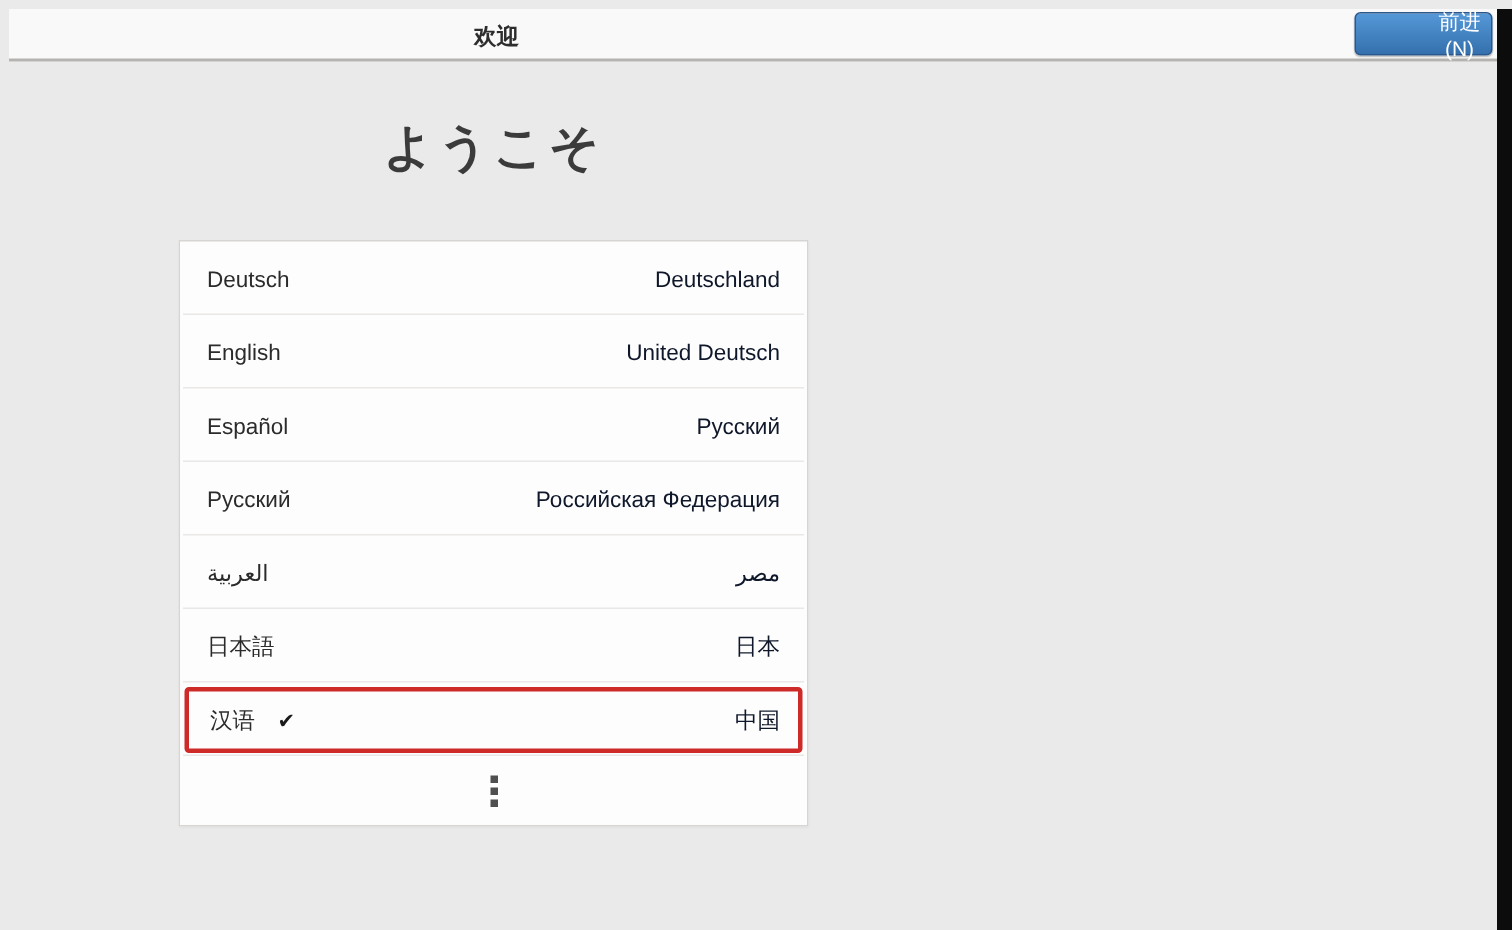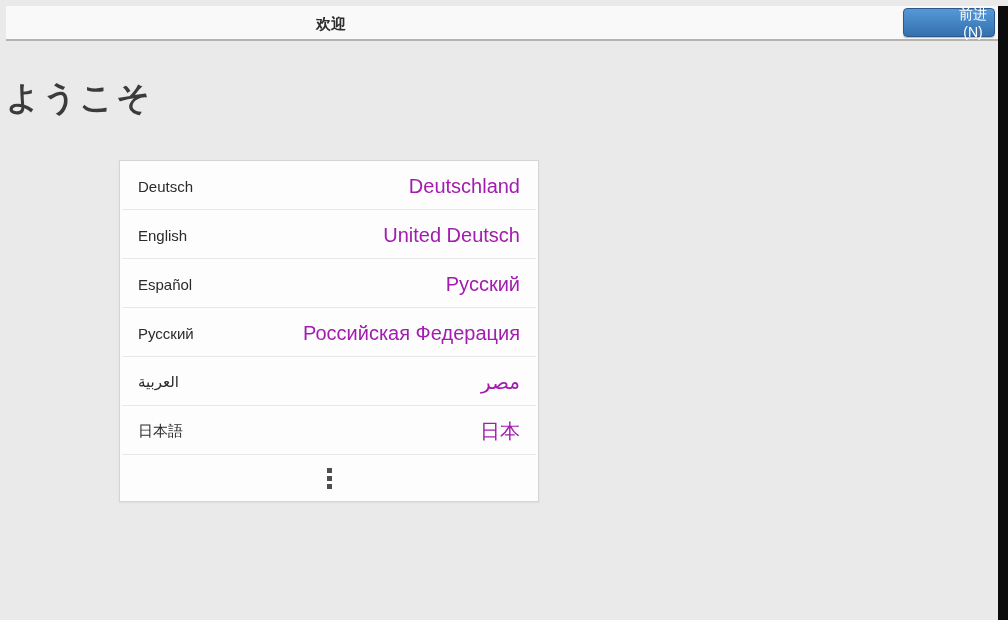--- a/index.html
+++ b/index.html
@@ -41,21 +41,21 @@
     background:#0c0c0c; z-index:5;
   }
   .right-sliver {
     position:absolute; top:0; left:1002px; width:6px; height:620px;
     background:#f3f2f2; z-index:5;
   }
 
   
   .welcome-heading {
     position:absolute; top:70px; left:0; width:646px;
-    text-align:left;
+    text-align:center;
     font-size:33px; font-weight:600; letter-spacing:3px;
     color:#3b3b3b;
   }
 
   
   .language-list {
     position:absolute; left:113px; top:154px; width:420px;
     background:#fdfdfd;
     border:1px solid #d7d5d3;
     box-shadow:0 1px 2px rgba(0,0,0,.06);
@@ -67,21 +67,21 @@
     padding:0 14px;
     border-bottom:1px solid #eae8e6;
     background:#fdfdfd;
     cursor:pointer;
   }
   .lang-name {
     font-size:15px; color:#2b2b2b;
     display:flex; align-items:center;text-align:right;
   }
   .lang-region {
-    font-size:20px; color:#a21caf;text-align:center;
+    font-size:15px; color:#0f172a;text-align:center;
   }
   .check-icon {
     font-size:14px; color:#1a1a1a; margin-left:13px; font-weight:bold;
   }
   .selected-outline {
     position:absolute; left:-1px; right:-1px; top:-1px; bottom:-1px;
     border:3px solid #ce2a28;
     border-radius:3px;
     pointer-events:none;
   }
@@ -133,20 +133,28 @@
   <div class="lang-row">
     <span class="lang-name">العربية</span>
     <span class="lang-region">مصر</span>
   </div>
 
   <div class="lang-row">
     <span class="lang-name">日本語</span>
     <span class="lang-region">日本</span>
   </div>
 
+  <div class="lang-row">
+    <span class="lang-name">
+      <span>汉语</span>
+      <span class="check-icon">✔</span>
+    </span>
+    <span class="lang-region">中国</span>
+    <span class="selected-outline"></span>
+  </div>
 
   <div class="more-row">
     <span class="ellipsis-dot"></span>
     <span class="ellipsis-dot"></span>
     <span class="ellipsis-dot"></span>
   </div>
 
 </div>
 
 <div class="right-black-strip"></div>

